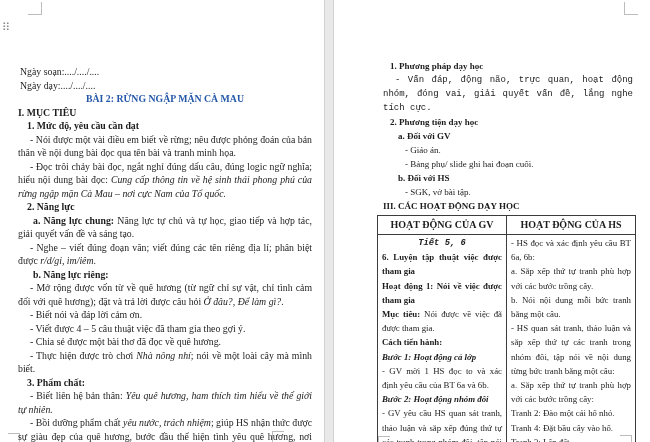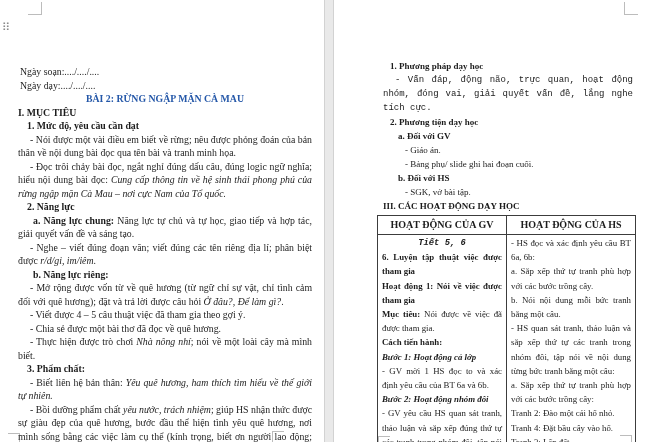--- a/index.html
+++ b/index.html
@@ -77,20 +77,21 @@
       <div id="left-paras">
           <div class="para p-h1"><span class="r-b">I. MỤC TIÊU</span></div>
           <div class="para p-h2"><span class="r-b">1. Mức độ, yêu cầu cần đạt</span></div>
           <div class="para p-body"><span class="r-p">- Nói được một vài điều em biết về rừng; nêu được phỏng đoán của bản thân về nội dung bài đọc qua tên bài và tranh minh họa.</span></div>
           <div class="para p-body"><span class="r-p">- Đọc trôi chảy bài đọc, ngắt nghỉ đúng dấu câu, đúng logic ngữ nghĩa; hiểu nội dung bài đọc: </span><span class="r-i">Cung cấp thông tin về hệ sinh thái phong phú của rừng ngập mặn Cà Mau – nơi cực Nam của Tổ quốc.</span></div>
           <div class="para p-h2"><span class="r-b">2. Năng lực</span></div>
           <div class="para p-h3"><span class="r-b">a. Năng lực chung: </span><span class="r-p">Năng lực tự chủ và tự học, giao tiếp và hợp tác, giải quyết vấn đề và sáng tạo.</span></div>
           <div class="para p-body"><span class="r-p">- Nghe – viết đúng đoạn văn; viết đúng các tên riêng địa lí; phân biệt được </span><span class="r-i">r/d/gi, im/iêm</span><span class="r-p">.</span></div>
           <div class="para p-h3"><span class="r-b">b. Năng lực riêng:</span></div>
           <div class="para p-body"><span class="r-p">- Mở rộng được vốn từ về quê hương (từ ngữ chỉ sự vật, chỉ tình cảm đối với quê hương); đặt và trả lời được câu hỏi </span><span class="r-i">Ở đâu?, Để làm gì?</span><span class="r-p">.</span></div>
+          <div class="para p-body"><span class="r-p">- Biết nói và đáp lời cảm ơn.</span></div>
           <div class="para p-body"><span class="r-p">- Viết được 4 – 5 câu thuật việc đã tham gia theo gợi ý.</span></div>
           <div class="para p-body"><span class="r-p">- Chia sẻ được một bài thơ đã đọc về quê hương.</span></div>
           <div class="para p-body"><span class="r-p">- Thực hiện được trò chơi </span><span class="r-i">Nhà nông nhí</span><span class="r-p">; nói về một loài cây mà mình biết.</span></div>
           <div class="para p-h2"><span class="r-b">3. Phẩm chất:</span></div>
           <div class="para p-body"><span class="r-p">- Biết liên hệ bản thân: </span><span class="r-i">Yêu quê hương, ham thích tìm hiểu về thế giới tự nhiên.</span></div>
           <div class="para p-body"><span class="r-p">- Bồi dưỡng phẩm chất </span><span class="r-i">yêu nước, trách nhiệm</span><span class="r-p">; giúp HS nhận thức được sự giàu đẹp của quê hương, bước đầu thể hiện tình yêu quê hương, nơi mình sống bằng các việc làm cụ thể (kính trọng, biết ơn người lao động; tham gia các hoạt động phù hợp với lứa tuổi…).</span></div>
           <div class="para p-h1"><span class="r-b">II. PHƯƠNG TIỆN DẠY HỌC</span></div>
         </div>
     </div>
   </div>

